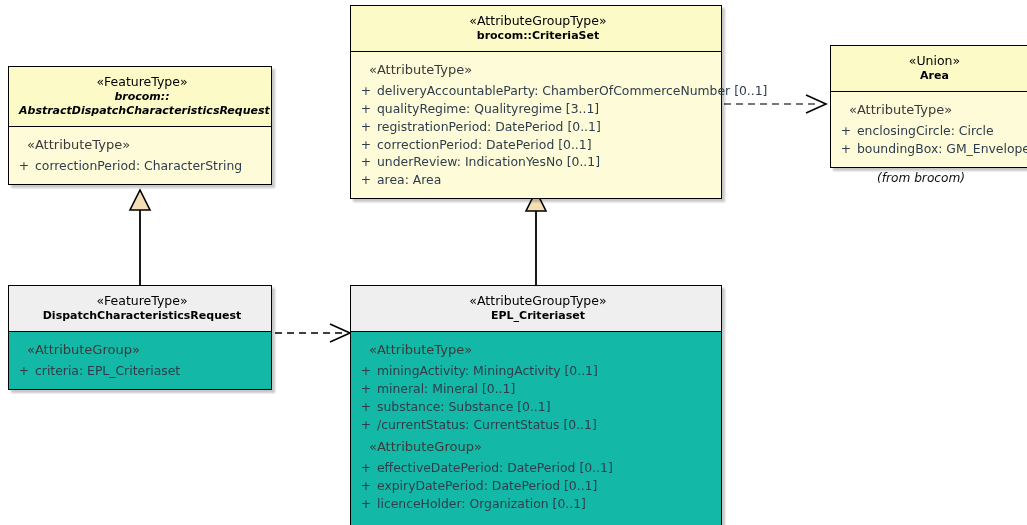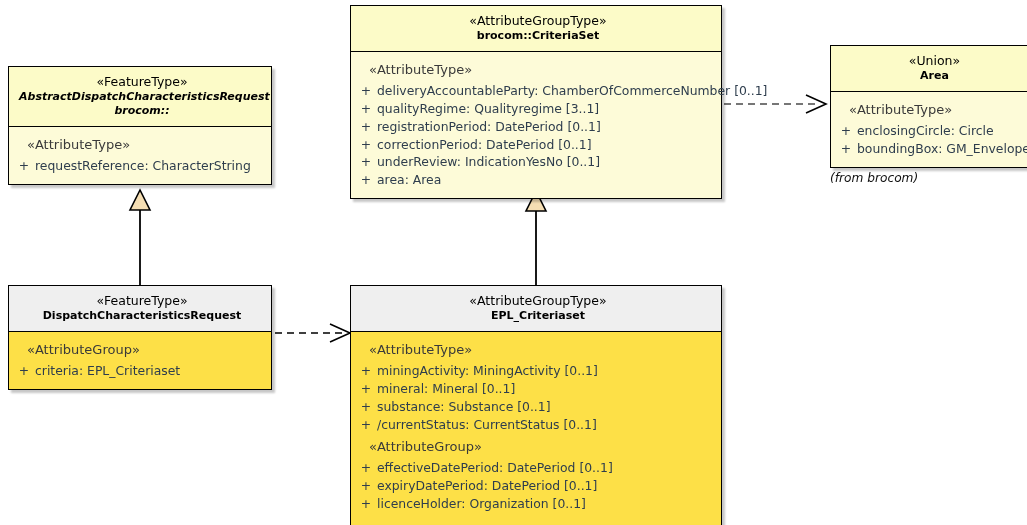--- a/index.html
+++ b/index.html
@@ -67,21 +67,21 @@
   }
 
   
   .style-yellow { background: #FDFBD8; }
   .style-yellow .header { background: #FCFBC8; }
   .style-yellow .body   { background: #FDFBD8; }
 
   
   .style-grey { background: #ffffff; }
   .style-grey .header { background: #EFEFEF; }
-  .style-grey .body   { background: #fde047; }
+  .style-grey .body   { background: #14b8a6; }
 
   
   .group-label {
     font-size: 13px;
     color: #3A3A3A;
     padding: 1px 0 2px 14px;
     white-space: nowrap;
     line-height: 1.45;
   }
   .group-label.top-gap { padding-top: 5px; }
@@ -102,20 +102,21 @@
   }
   .attr-text { flex: 0 1 auto; }
 
   
   .from-note {
     position: absolute;
     font-size: 12.2px;
     font-style: italic;
     color: #111111;
     white-space: nowrap;
+    text-align: center;
   }
 </style>
 </head>
 <body>
 
 <div id="canvas">
 
   <svg id="edges" viewBox="0 0 1027 525" width="1027" height="525" xmlns="http://www.w3.org/2000/svg">
 
     <g>
@@ -135,28 +136,28 @@
 
     <g>
       <line x1="275" y1="333" x2="346" y2="333" stroke="#000000" stroke-width="1.6" stroke-dasharray="7,5"></line>
       <polyline points="330,324 350,333 330,342" fill="none" stroke="#000000" stroke-width="1.6"></polyline>
     </g>
   </svg>
 
   <div class="uml-class style-yellow" style="left:8px; top:66px; width:264px;">
     <div class="header">
       <span class="stereotype">«FeatureType»</span>
+      <span class="cls-name abstract">brocom::</span>
       <span class="cls-name abstract">AbstractDispatchCharacteristicsRequest</span>
-      <span class="cls-name abstract">brocom::</span>
-    </div>
-    <div class="body">
-      <div class="group-label">«AttributeType»</div>
-      <div class="attr-row">
-        <span class="attr-vis">+</span>
-        <span class="attr-text">requestReference: CharacterString</span>
+    </div>
+    <div class="body">
+      <div class="group-label">«AttributeType»</div>
+      <div class="attr-row">
+        <span class="attr-vis">+</span>
+        <span class="attr-text">correctionPeriod: CharacterString</span>
       </div>
     </div>
   </div>
 
   <div class="uml-class style-yellow" style="left:350px; top:5px; width:372px;">
     <div class="header">
       <span class="stereotype">«AttributeGroupType»</span>
       <span class="cls-name">brocom::CriteriaSet</span>
     </div>
     <div class="body">

